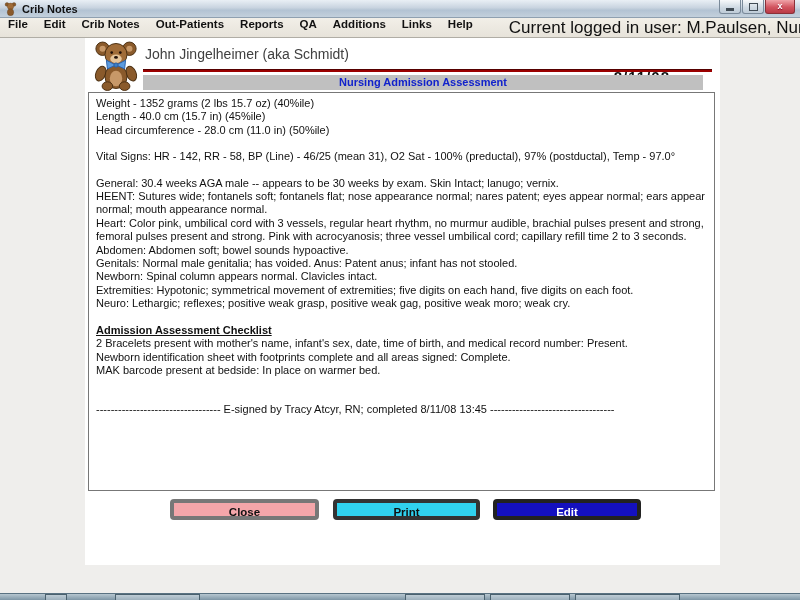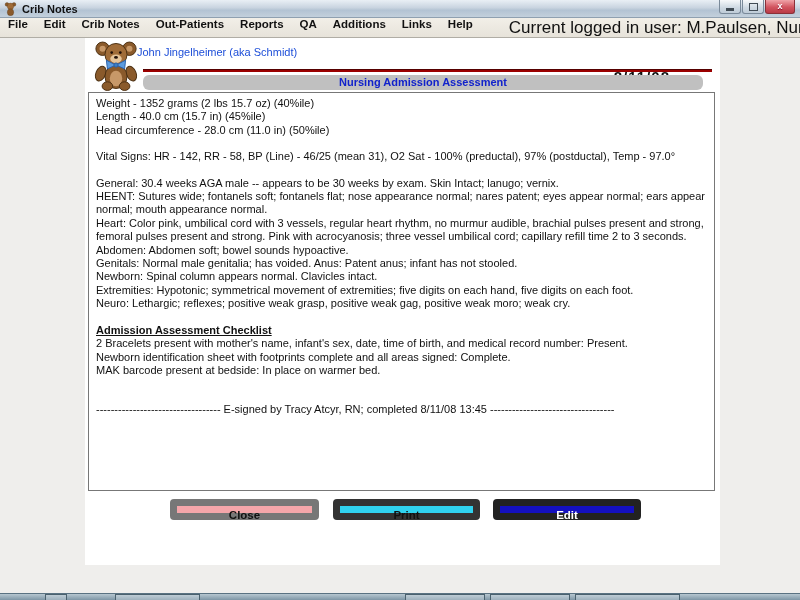--- a/index.html
+++ b/index.html
@@ -41,42 +41,42 @@
     display:flex;align-items:flex-start;box-sizing:border-box;
     font-size:11.5px;font-weight:bold;color:#111;
   }
   .menu-item{padding:0 8px;cursor:pointer;white-space:nowrap;}
   .menu-right{margin-left:auto;display:flex;align-items:center;gap:12px;padding-right:10px;}
   .logged-in{font-size:17px;font-weight:normal;color:#111;white-space:nowrap;padding-left:28px;}
   .sign-off{font-size:11.5px;font-weight:bold;color:#2233cc;text-decoration:underline;cursor:pointer;white-space:nowrap;}
   
   .page{position:absolute;left:85px;top:38px;width:635px;height:527px;background:#ffffff;}
   .teddy{position:absolute;left:8px;top:3px;}
-  .patient-name{position:absolute;left:52px;top:8px;font-size:11px;color:#1d4ed8;}
+  .patient-name{position:absolute;left:60px;top:8px;font-size:14px;color:#404040;}
   .dob{position:absolute;top:10px;left:470px;white-space:nowrap;margin-top:20px;}
   .dob-label{font-size:9.5px;color:#333;}
   .dob-value{font-size:15px;font-weight:bold;color:#111;margin-left:6px;letter-spacing:1px;}
   .red-line{position:absolute;left:58px;top:31px;width:569px;height:3px;background:#9b0000;border-top:1px solid #550000;box-sizing:border-box;}
   .section-bar{
     position:absolute;left:58px;top:37px;width:560px;height:15px;background:#c0c0c0;
-    text-align:center;font-size:11px;font-weight:bold;color:#1122cc;line-height:15px;border-radius:6px;
+    text-align:center;font-size:11px;font-weight:bold;color:#1122cc;line-height:15px;
   }
   
   .content-box{
     position:absolute;left:3px;top:54px;width:627px;height:399px;
     border:1px solid #777;background:#fff;box-sizing:border-box;
     padding:4px 7px;font-size:11px;line-height:13.4px;color:#111;
   }
   .line{white-space:normal;}
   .blank{height:13px;}
   .hd{font-weight:bold;text-decoration:underline;}
   
   .btn{
     position:absolute;top:461px;height:21px;box-sizing:border-box;
-    border-radius:4px;border:7px solid #3b82f6;
+    border-radius:4px;border:4px solid #3b82f6;
     font-size:11.5px;font-weight:bold;text-align:center;line-height:19px;cursor:pointer;
   }
   .btn-close{left:85px;width:149px;background:#f4a6aa;color:#111;border-color:#777;}
   .btn-print{left:248px;width:147px;background:#30d2ef;color:#111;border-color:#333;}
   .btn-edit{left:408px;width:148px;background:#1410c0;color:#fff;border-color:#222;}
   
   .taskbar{
     position:absolute;left:0;top:593px;width:800px;height:7px;
     background:linear-gradient(180deg,#aabecad0,#7e96a6);
     border-top:1px solid #5a7282;box-sizing:border-box;

